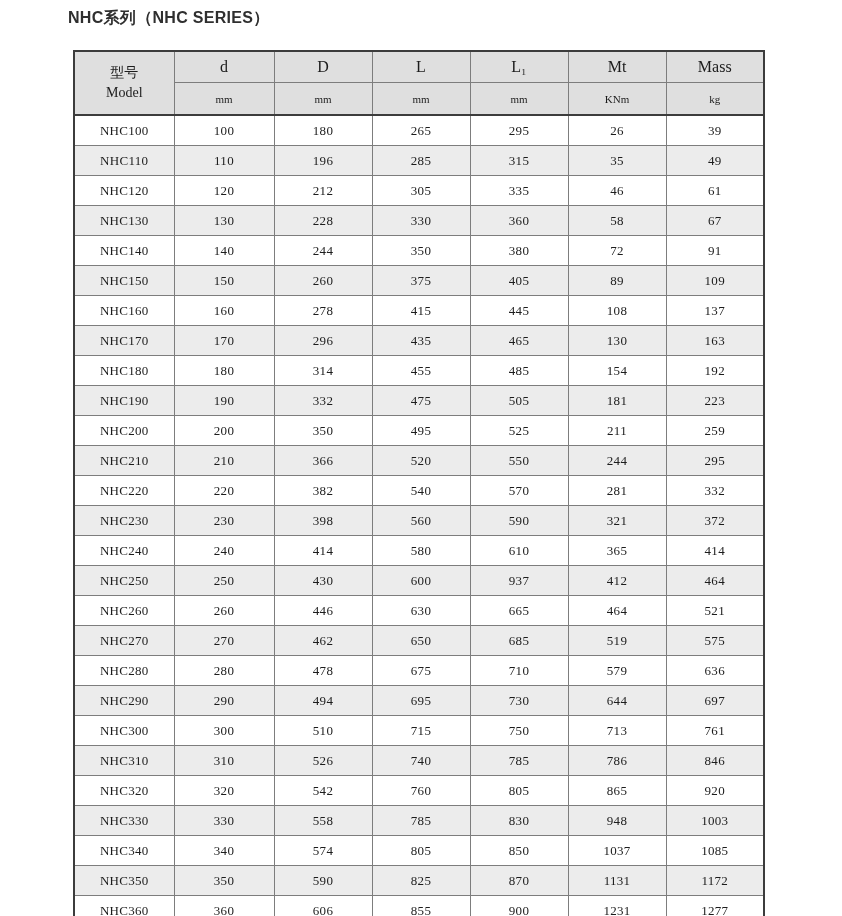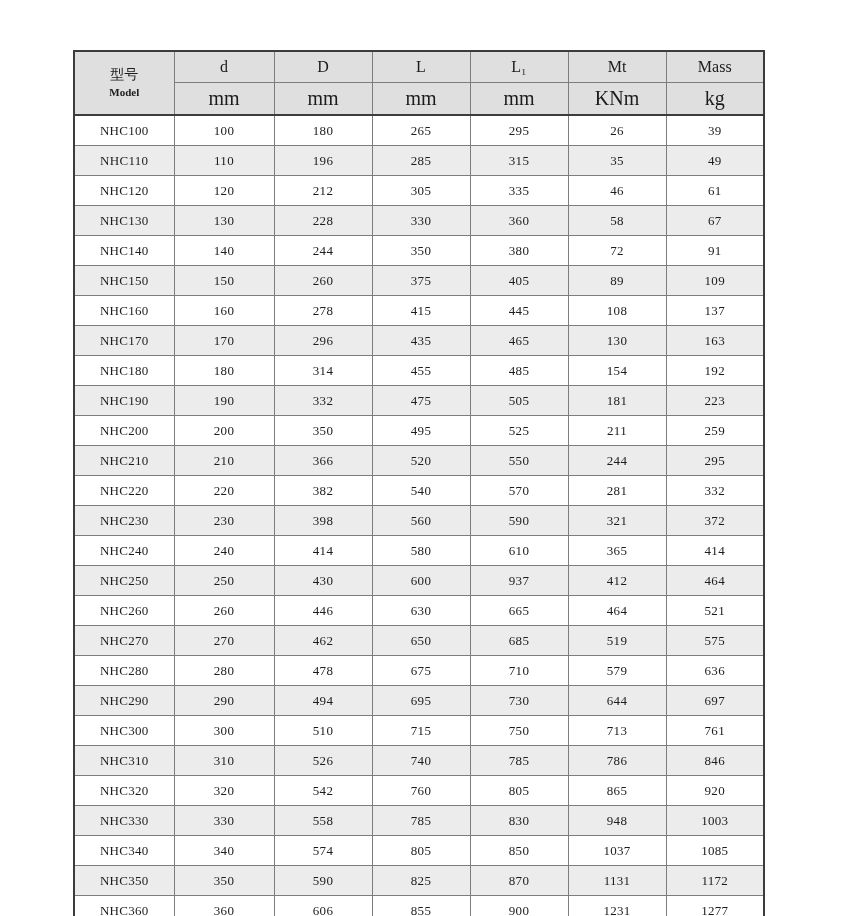--- a/index.html
+++ b/index.html
@@ -38,32 +38,33 @@
     color: var(--text_color, #1c1c1c);
     padding: 0;
     overflow: hidden;
   }
   .spec-table thead { border-bottom: 2px solid var(--border_outer, #3c3c3c); }
   .spec-table thead th {
     background: var(--header_bg, #dfdfdf);
     font-weight: normal;
   }
   .spec-table thead tr.dim-row th { height: 30px; font-size: 16px; }
-  .spec-table thead tr.unit-row th { height: 31px; font-size: 20px; }
+  .spec-table thead tr.unit-row th { height: 31px; font-size: 11px; }
   .spec-table th.model-th { font-size: 14px; line-height: 1.45; }
   .spec-table th.model-th .cn { display: block; font-size: 14px; }
-  .spec-table th.model-th .en { display: block; font-size: 11px; font-weight: bold; }
+  .spec-table th.model-th .en { display: block; font-size: 14px; }
   .spec-table tbody td { height: 29px; font-size: 13px; letter-spacing: 0.3px; }
   .spec-table tbody tr { background: #ffffff; border-radius: 15px; }
   .spec-table tbody tr.shaded { background: var(--row_alt_bg, #ececec); }
 </style>
 </head>
 <body>
 
 <div class="page">
+  <h1 class="title">NHC系列（NHC SERIES）</h1>
 
   <table class="spec-table">
     <colgroup>
       <col style="width:100px">
         <col style="width:100px">
         <col style="width:98px">
       <col style="width:98px">
         <col style="width:98px">
         <col style="width:98px">
         <col style="width:98px">

